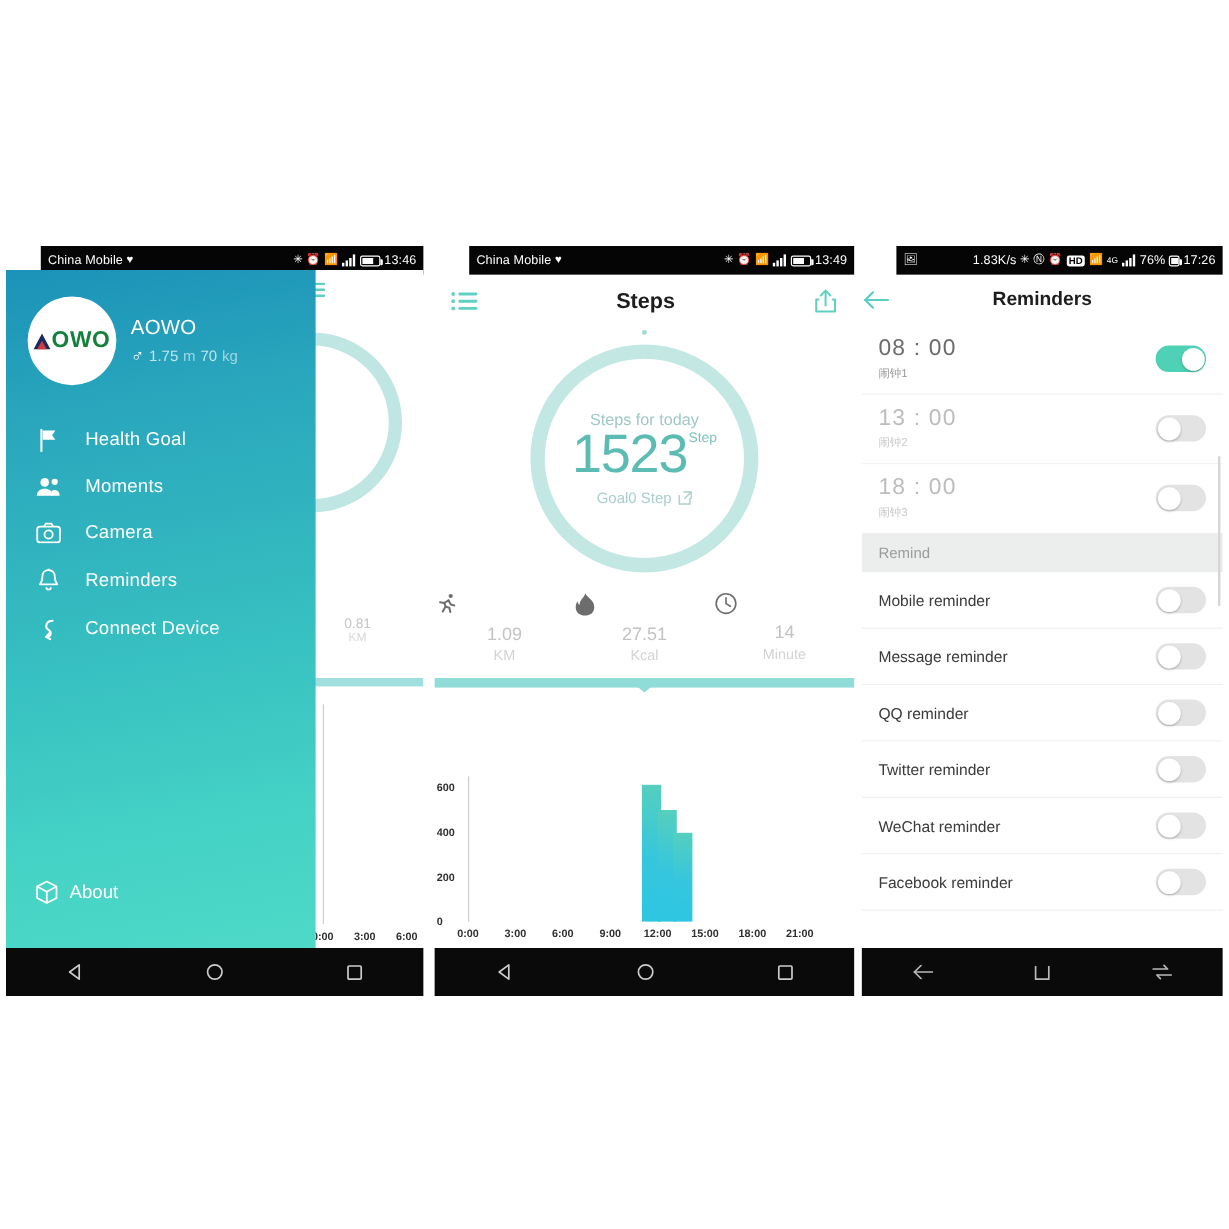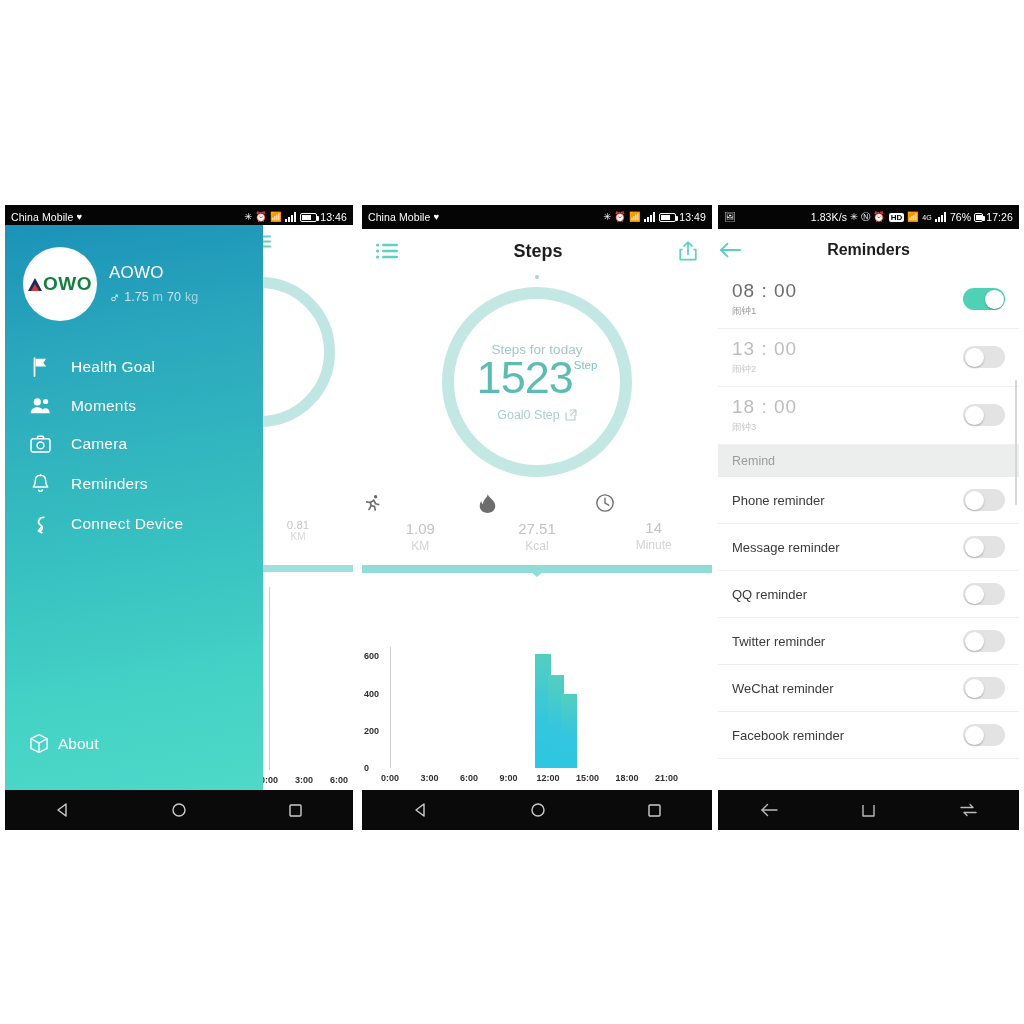--- a/index.html
+++ b/index.html
@@ -6,21 +6,21 @@
   html,body { width:1024px; height:1024px; background:#ffffff; }
   body { font-family:"Liberation Sans", sans-serif; overflow:hidden; }
 
   #stage { position:relative; width:1024px; height:1024px; background:#fff; }
 
   
   .phone { position:absolute; overflow:hidden; background:#fff; }
   .statusbar {
     height:24px; background:#050505; color:#fff;
     display:flex; align-items:center; justify-content:space-between;
-    padding:0 6px; font-size:10.5px; letter-spacing:.1px;
+    padding:0 6px; font-size:10.5px; letter-spacing:.1px;margin-left:29px;
   }
   .sb-left  { display:flex; align-items:center; gap:3px; white-space:nowrap; }
   .sb-right { display:flex; align-items:center; gap:3px; white-space:nowrap; font-size:10.5px;}
   .sb-ico { font-size:9.5px; line-height:1; display:inline-block; }
   .batt {
     width:17px; height:9px; border:1.3px solid #fff; border-radius:2px;
     position:relative; display:inline-block;
   }
   .batt::after{content:"";position:absolute;right:-3px;top:2px;width:2px;height:5px;background:#fff;border-radius:0 1px 1px 0;}
   .batt > i{position:absolute;left:1px;top:1px;bottom:1px;width:9px;background:#fff;display:block;}
@@ -40,21 +40,21 @@
   
   #phone1 { left:5px; top:205px; width:348px; height:625px; }
   #p1-card {
     position:absolute; right:0; top:20px; width:110px; bottom:40px;
     background:#fff; overflow:hidden;
   }
   #p1-card .mini-ham { position:absolute; left:10px; top:10px; }
   #p1-ringwrap { position:absolute; left:-58px; top:52px; width:150px; height:150px;}
   #p1-ring { width:150px;height:150px;border-radius:50%;border:11px solid #bfe6e3; }
   #p1-stat { position:absolute; left:0; right:0; top:268px; text-align:center; color:#bdbdbd; }
-  #p1-stat .v{font-size:11.5px;color:#c6c6c6;margin-top:8px;}
+  #p1-stat .v{font-size:11.5px;color:#c6c6c6;margin-top:3px;}
   #p1-stat .u{font-size:10px;color:#d8d8d8;}
   #p1-divider { position:absolute; left:0; right:0; top:340px; height:7px; background:#9fe0de; }
   #p1-chart { position:absolute; left:0; right:0; top:352px; bottom:0; background:#fff; }
 
   #p1-drawer {
     position:absolute; left:0; top:20px; width:258px; bottom:40px;
     background:linear-gradient(170deg,#1b92b8 0%, #2aa7bd 22%, #35bdc0 52%, #45d3c6 82%, #4ed9c7 100%);
     color:#fff;
   }
   #p1-profile { display:flex; align-items:center; padding:22px 0 0 18px; }
@@ -519,21 +519,21 @@
           <div>
             <div class="alarm-time dim">18 : 00</div>
             <div class="alarm-lbl dim">闹钟3</div>
           </div>
           <div class="sw off">
             <span class="knob"></span>
           </div>
         </div>
         <div class="sec-head">Remind</div>
         <div class="rem-row">
-          <div class="rem-lbl">Phone reminder</div>
+          <div class="rem-lbl">Mobile reminder</div>
           <div class="sw off">
             <span class="knob"></span>
           </div>
         </div>
         <div class="rem-row">
           <div class="rem-lbl">Message reminder</div>
           <div class="sw off">
             <span class="knob"></span>
           </div>
         </div>

